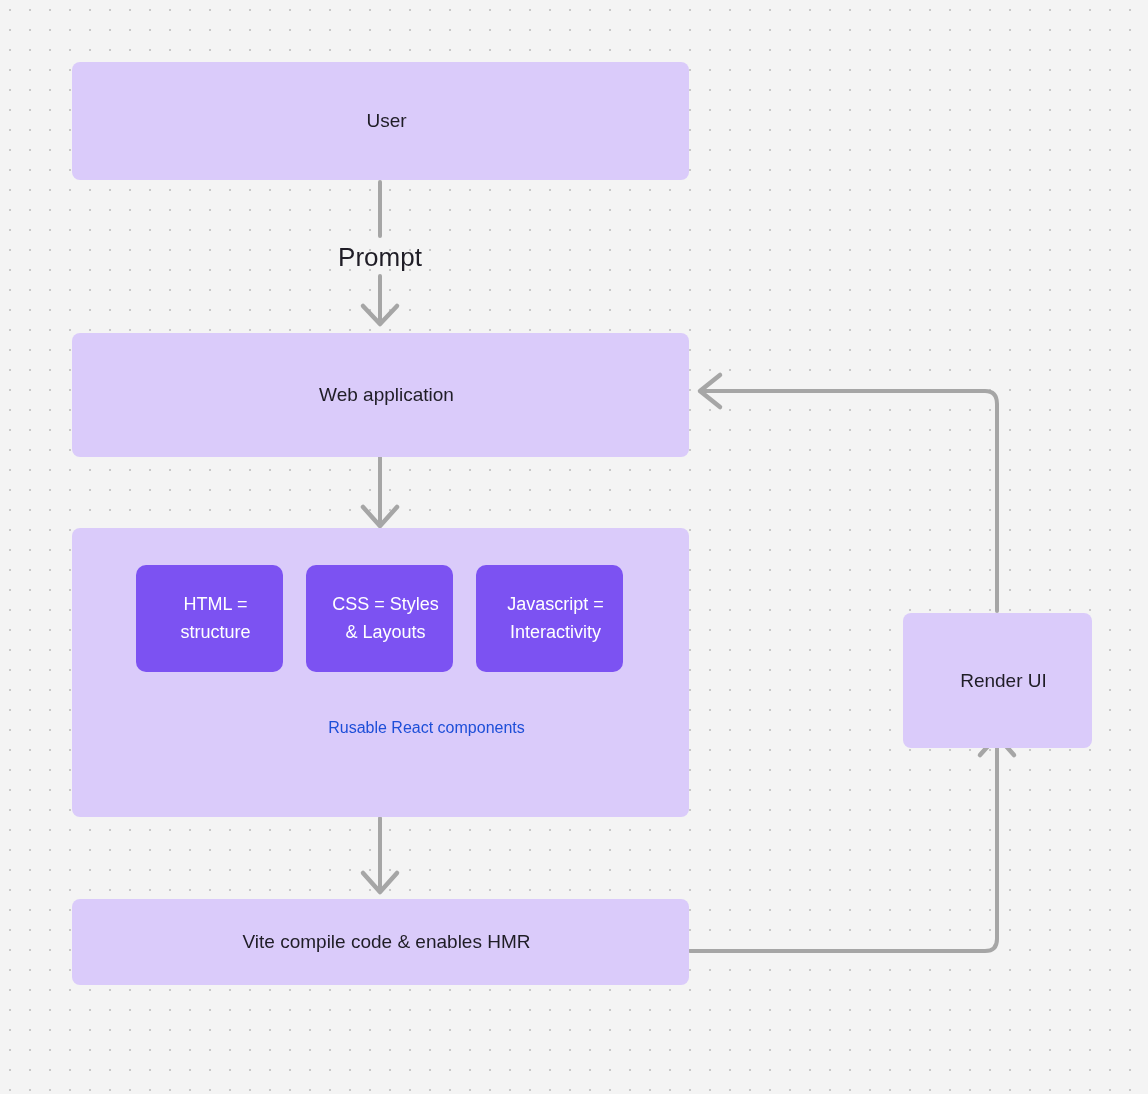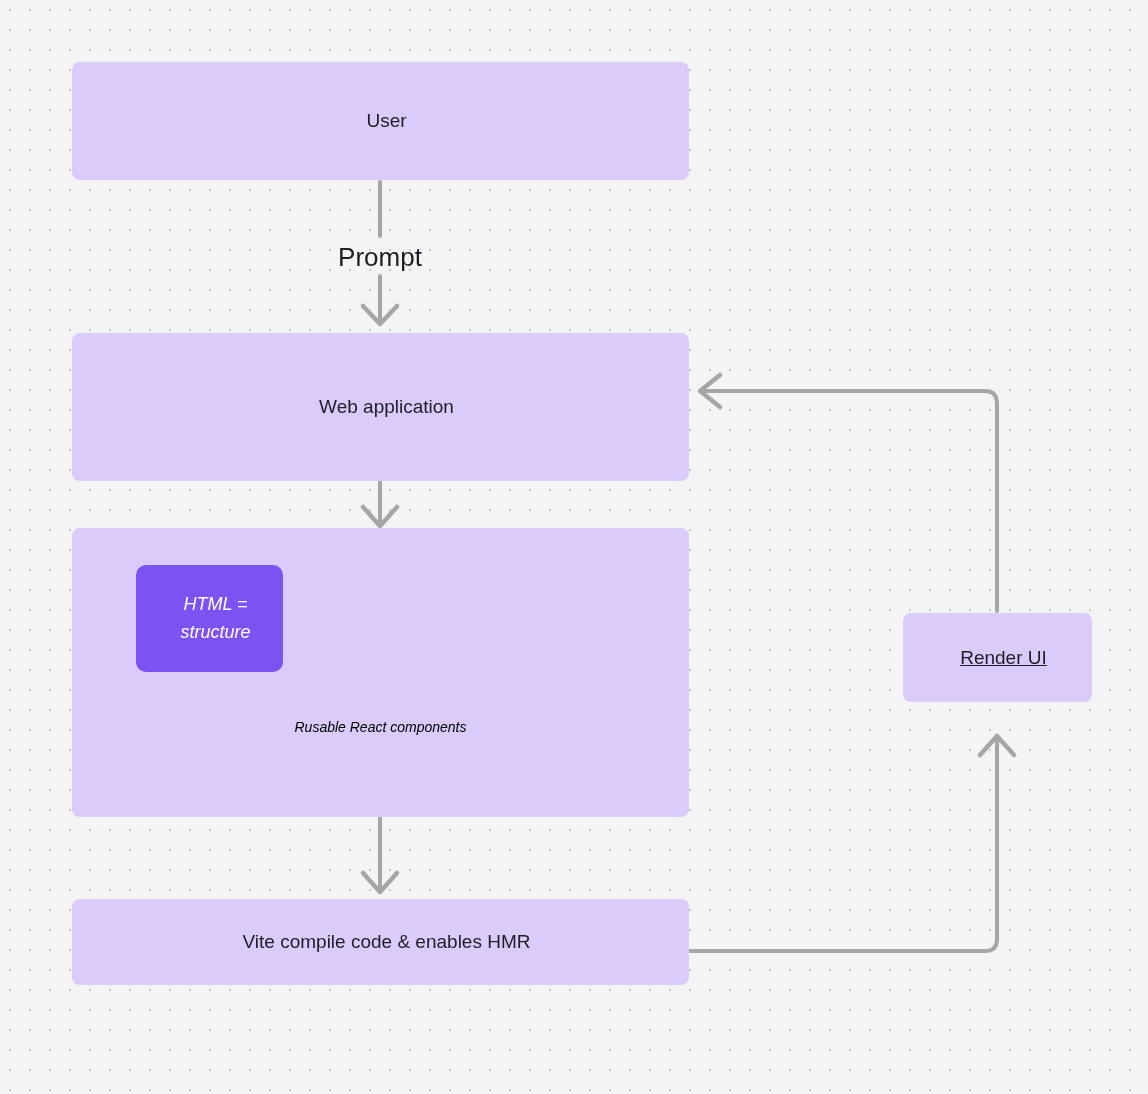--- a/index.html
+++ b/index.html
@@ -46,22 +46,23 @@
   #group-box {
     position: absolute;
     box-sizing: border-box;
     border-radius: 8px;
     background: #dacbfa;
   }
   #group-caption {
     position: absolute;
     width: 100%;
     text-align: center;
-    color: #000000;
-    font-size: 14px;
+    color: #1d4ed8;
+    font-size: 16px;
+    margin-left: 46px;
   }
   .edge-svg {
     position: absolute;
     left: 0;
     top: 0;
     width: 1148px;
     height: 1094px;
     pointer-events: none;
     overflow: visible;
   }
@@ -120,39 +121,47 @@
     <g>
       <path class="edge-path" d="M 997 611 L 997 404 Q 997 391 985 391 L 705 391"></path>
       <path class="edge-head" d="M 720 375 L 700 391 L 720 407"></path>
     </g>
   </svg>
 
   <div class="node node-outer" style="left:72px; top:62px; width:617px; height:118px;">
     <span>User</span>
   </div>
 
-  <div class="node node-outer" style="left:72px; top:333px; width:617px; height:148px;">
+  <div class="node node-outer" style="left:72px; top:333px; width:617px; height:124px;">
     <span>Web application</span>
   </div>
 
-  <div id="group-box" style="left:72px; top:528px; width:617px; height:289px;font-style:italic;">
+  <div id="group-box" style="left:72px; top:528px; width:617px; height:289px;">
 
     <div class="node node-inner" style="left:64px; top:37px; width:147px; height:107px;">
       <span>HTML =
 structure</span>
     </div>
 
+    <div class="node node-inner" style="left:234px; top:37px; width:147px; height:107px;">
+      <span>CSS = Styles
+&amp; Layouts</span>
+    </div>
 
+    <div class="node node-inner" style="left:404px; top:37px; width:147px; height:107px;">
+      <span>Javascript =
+Interactivity</span>
+    </div>
 
     <div id="group-caption" style="top:191px;">Rusable React components</div>
   </div>
 
   <div class="node node-outer" style="left:72px; top:899px; width:617px; height:86px;">
     <span>Vite compile code &amp; enables HMR</span>
   </div>
 
-  <div class="node node-outer" style="left:903px; top:613px; width:189px; height:89px;text-decoration:underline;">
+  <div class="node node-outer" style="left:903px; top:613px; width:189px; height:135px;">
     <span>Render UI</span>
   </div>
 
   <div class="edge-label" style="left:380px; top:257px;">Prompt</div>
 
 </div>
 
 </body></html>

